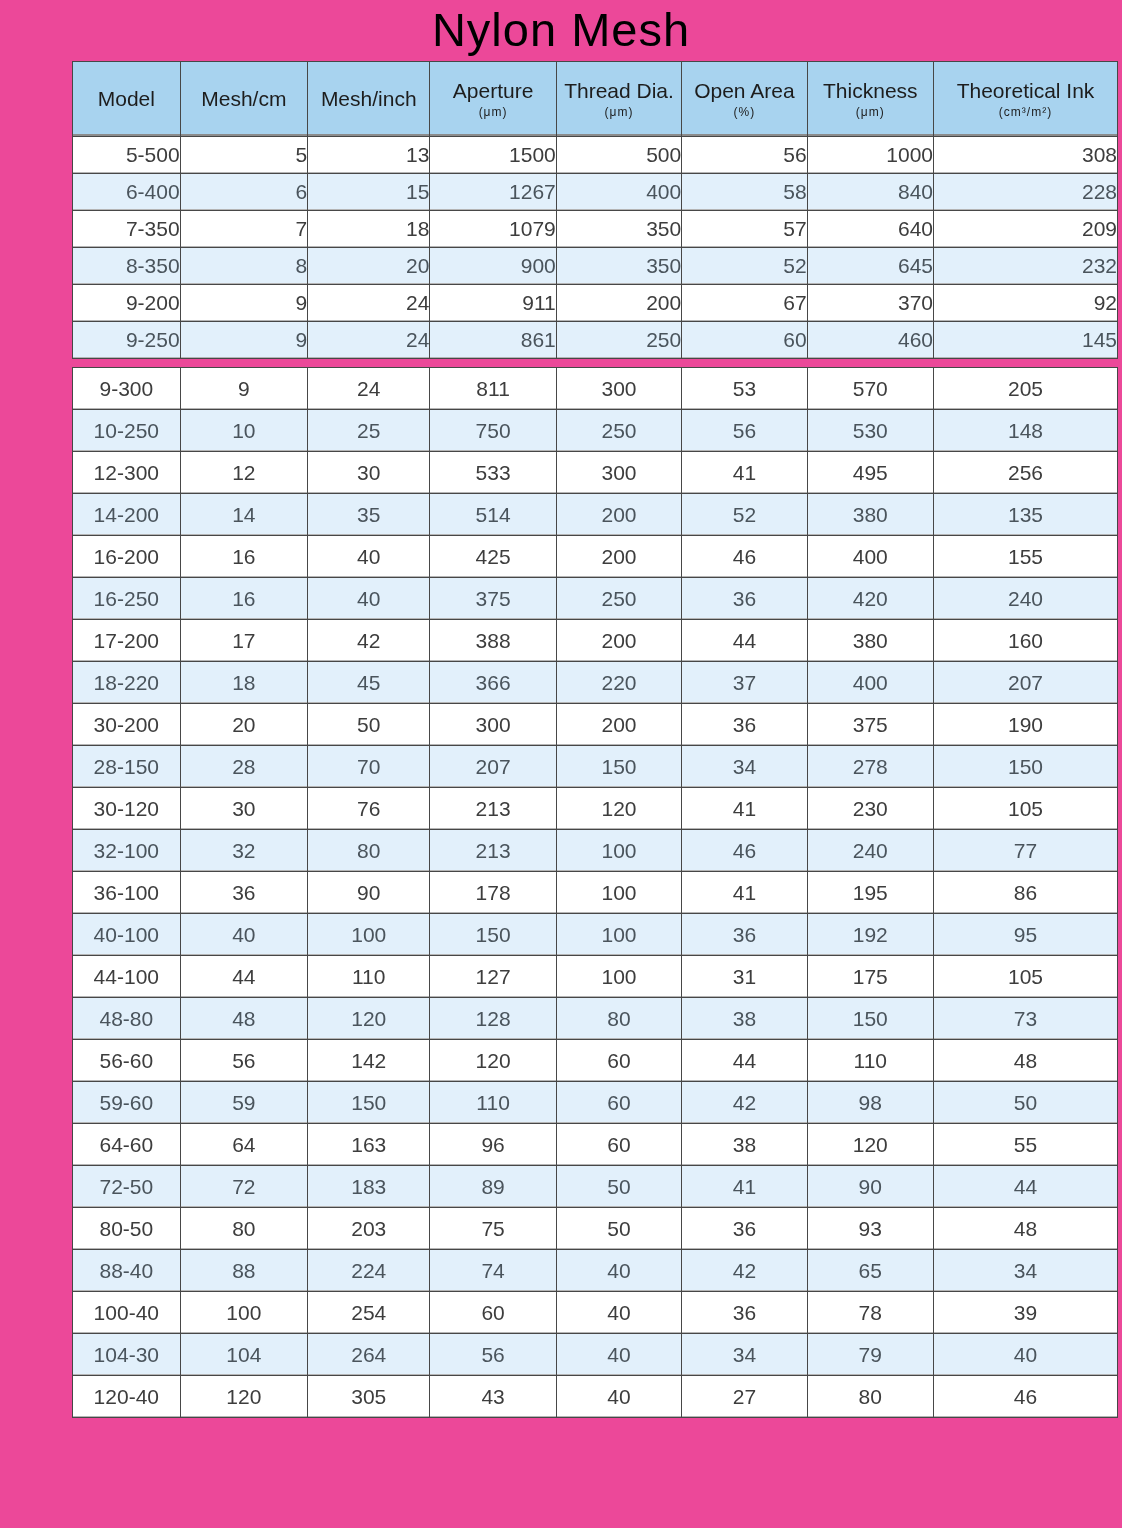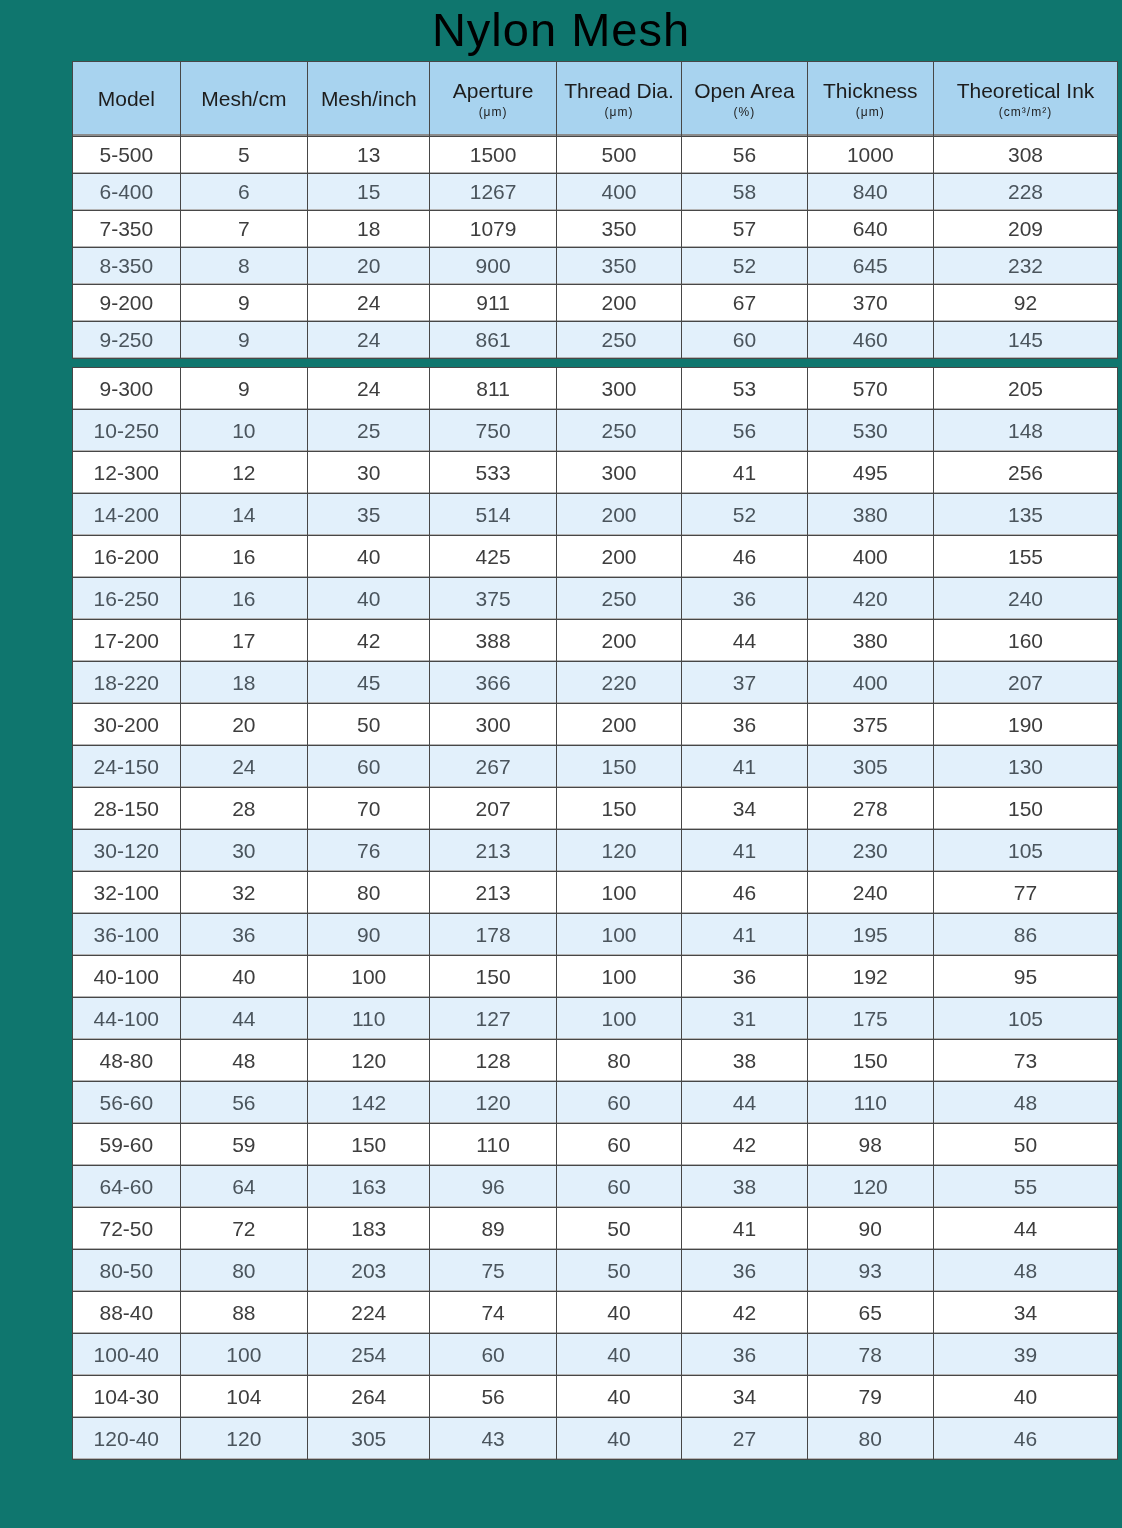--- a/index.html
+++ b/index.html
@@ -4,21 +4,21 @@
 <style>
   html, body {
     margin: 0;
     padding: 0;
     background: #ffffff;
     font-family: "Liberation Sans", "DejaVu Sans", sans-serif;
   }
   .page {
     width: 1122px;
     min-height: 1528px;
-    background: #0f766e;
+    background: #ec4899;
     box-sizing: border-box;
   }
   .page-title {
     margin: 0;
     padding: 2px 0 4px 0;
     text-align: center;
     font-size: 47px;
     font-weight: 400;
     letter-spacing: 1px;
     color: #000000;
@@ -54,21 +54,21 @@
     line-height: 1.25;
   }
   th .unit { display: block; font-size: 12px; letter-spacing: 1px; }
   th .unit:empty { display: none; }
 
   td {
     color: #3d3d3d;
     font-size: 21px;
     background: #ffffff;
   }
-  .sec-1 td { height: 36px; }
+  .sec-1 td { height: 36px; text-align: right; }
   .sec-2 td { height: 41px; }
   tbody tr:nth-child(even) td { background: #e2f0fb; color: #4a545c; }
 
   
   .col-0 { width: 10.3%; }
   .col-1 { width: 12.2%; }
   .col-2 { width: 11.7%; }
   .col-3 { width: 12.1%; }
   .col-4 { width: 12.0%; }
   .col-5 { width: 12.0%; }
@@ -293,30 +293,20 @@
             <td>30-200</td>
             <td>20</td>
             <td>50</td>
             <td>300</td>
             <td>200</td>
             <td>36</td>
             <td>375</td>
             <td>190</td>
           </tr>
           <tr>
-            <td>24-150</td>
-            <td>24</td>
-            <td>60</td>
-            <td>267</td>
-            <td>150</td>
-            <td>41</td>
-            <td>305</td>
-            <td>130</td>
-          </tr>
-          <tr>
             <td>28-150</td>
             <td>28</td>
             <td>70</td>
             <td>207</td>
             <td>150</td>
             <td>34</td>
             <td>278</td>
             <td>150</td>
           </tr>
           <tr>

